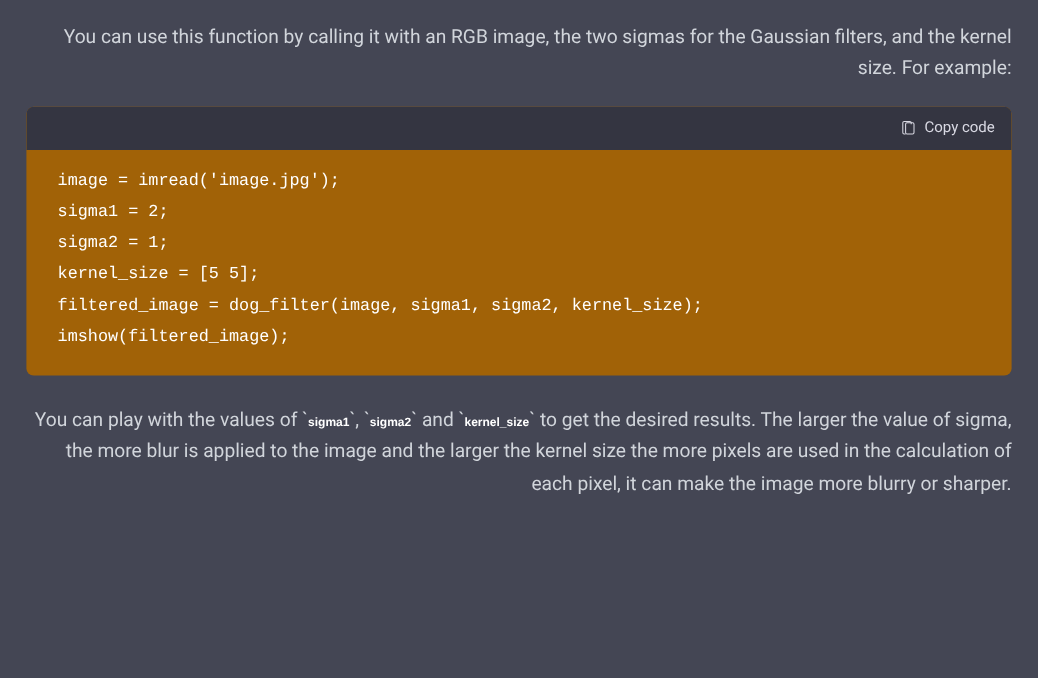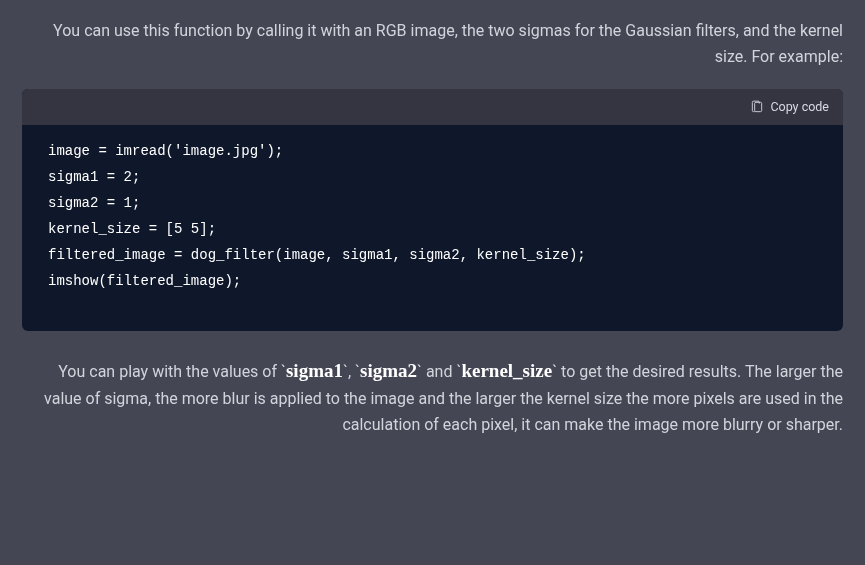--- a/index.html
+++ b/index.html
@@ -16,21 +16,21 @@
       padding: 18px 22px;
       width: 865px;
       height: 565px;
     }
     .intro-text, .outro-text {
       color: #d1d5db;
       margin-bottom: 18px;
       text-align: right;
     }
     .code-block {
-      background: #0f172a;
+      background: #a16207;
       border-radius: 6px;
       overflow: hidden;
       margin-bottom: 24px;
     }
     .code-header {
       background: #343541;
       padding: 8px 14px;
       display: flex;
       justify-content: flex-end;
       align-items: center;
@@ -44,30 +44,30 @@
       cursor: pointer;
     }
     .copy-btn svg {
       width: 14px;
       height: 14px;
       stroke: #d9d9e3;
       fill: none;
       stroke-width: 1.5;
     }
     .code-body {
-      padding: 14px 26px 36px 26px;
+      padding: 14px 26px 18px 26px;
       font-family: "Consolas", "Courier New", monospace;
       font-size: 14px;
       line-height: 1.85;
       color: #ffffff;
       white-space: pre;
     }
     .inline-code {
-      font-family: Liberation Serif, serif;
-      font-size: 19px;
+      font-family: Liberation Sans, sans-serif;
+      font-size: 10px;
       color: #ffffff;
       font-weight: 600;
     }
     .backtick {
       color: #d1d5db;
       font-family: -apple-system, BlinkMacSystemFont, "Segoe UI", Roboto, Helvetica, Arial, sans-serif;
     }
   </style>
 </head>
 <body>

